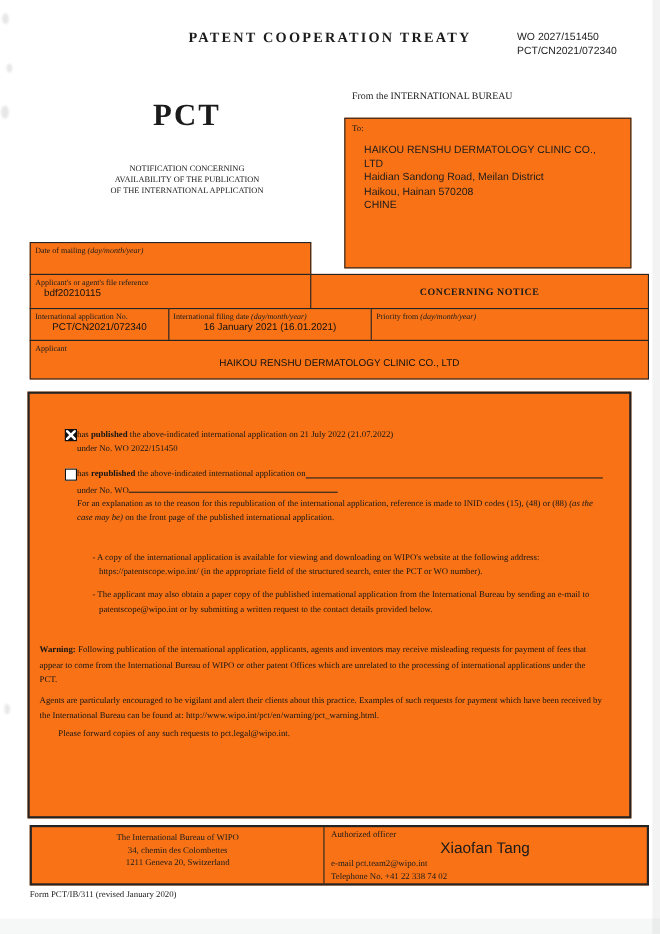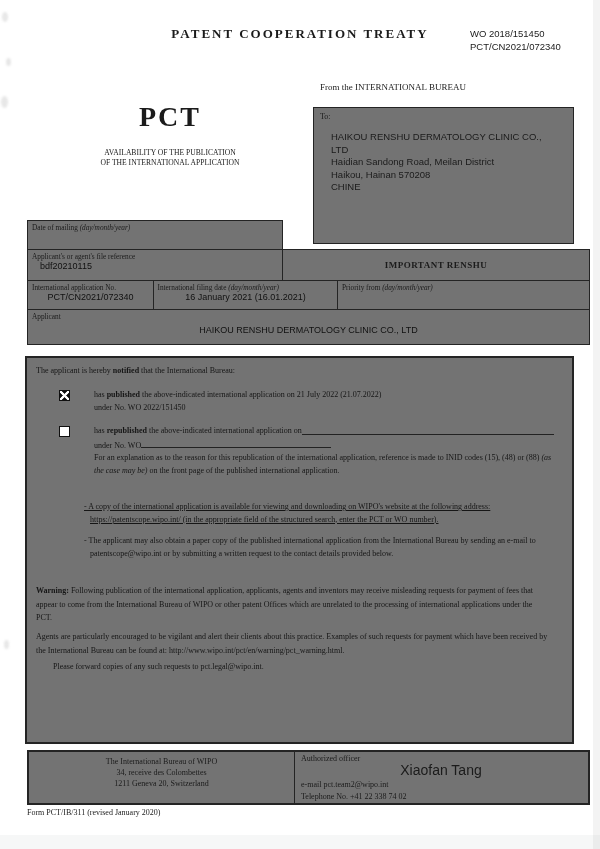--- a/index.html
+++ b/index.html
@@ -3,58 +3,59 @@
 <meta charset="utf-8">
 <style>
   html,body{margin:0;padding:0;background:#e9e9e9;}
   .page{position:relative;width:600px;height:849px;background:#ffffff;margin:0 auto;
         font-family:"Liberation Serif",serif;color:#1b1b1b;overflow:hidden;}
   .abs{position:absolute;}
   .sans{font-family:"Liberation Sans",sans-serif;}
   .b{font-weight:bold;}
   .i{font-style:italic;}
   .ctr{text-align:center;}
-  .cell{position:absolute;border:1.5px solid #242424;box-sizing:border-box;background:#737373;}
+  .cell{position:absolute;border:1.5px solid #242424;box-sizing:border-box;background:#f97316;}
   .lbl{font-size:7.3px;line-height:9px;padding:2px 0 0 4px;color:#1b1b1b;}
   .val{font-family:"Liberation Sans",sans-serif;font-size:9px;line-height:11px;color:#111;}
   .body-txt{font-size:8px;line-height:12.5px;color:#161616;}
   .cb{width:9px;height:9px;border:1.5px solid #101010;background:#fff;flex-shrink:0;margin-top:1px;}
   .cb.checked{background:
      linear-gradient(45deg, transparent 38%, #fff 44%, #fff 56%, transparent 62%),
      linear-gradient(135deg, transparent 38%, #fff 44%, #fff 56%, transparent 62%),
      #101010;}
   .fill{flex:1;border-bottom:1px solid #222;height:9px;}
   .fillw{display:inline-block;border-bottom:1px solid #222;height:9px;vertical-align:baseline;}
-  .flexrow{display:flex;align-items:flex-start;gap:24px;}
+  .flexrow{display:flex;align-items:flex-start;gap:0;}
   .hang{padding-left:6px;text-indent:-6px;}
   .artifact{position:absolute;background:rgba(120,120,120,.18);border-radius:50%;filter:blur(1px);}
   .edge-band{position:absolute;top:0;right:0;width:7px;height:849px;background:rgba(160,160,160,.12);}
   .bottom-band{position:absolute;left:0;bottom:0;width:600px;height:14px;background:rgba(170,175,180,.10);}
 </style>
 </head>
 <body>
 
 <div class="page">
 
   <div class="artifact" style="left:2px;top:12px;width:6px;height:10px;"></div>
   <div class="artifact" style="left:6px;top:58px;width:5px;height:8px;"></div>
   <div class="artifact" style="left:1px;top:96px;width:7px;height:12px;"></div>
   <div class="artifact" style="left:4px;top:640px;width:5px;height:9px;"></div>
   <div class="edge-band"></div>
   <div class="bottom-band"></div>
 
   <div class="abs ctr b" style="left:0;top:26px;width:600px;font-size:13px;letter-spacing:2px;">PATENT COOPERATION TREATY</div>
   <div class="abs sans" style="left:470px;top:27px;font-size:9.5px;line-height:13px;">
-    <div>WO 2018/151450</div>
+    <div>WO 2027/151450</div>
     <div>PCT/CN2021/072340</div>
   </div>
   <div class="abs" style="left:320px;top:82px;font-size:9px;">From the INTERNATIONAL BUREAU</div>
 
-  <div class="abs ctr b" style="left:28px;top:101px;width:284px;font-size:28px;letter-spacing:2px;">PCT</div>
+  <div class="abs ctr b" style="left:28px;top:90px;width:284px;font-size:28px;letter-spacing:2px;">PCT</div>
   <div class="abs ctr" style="left:28px;top:148px;width:284px;font-size:7.6px;line-height:10px;">
+    <div>NOTIFICATION CONCERNING</div>
     <div>AVAILABILITY OF THE PUBLICATION</div>
     <div>OF THE INTERNATIONAL APPLICATION</div>
   </div>
 
   <div class="cell" style="left:313px;top:107px;width:261px;height:137px;">
     <div style="font-size:8px;padding:4px 0 0 6px;">To:</div>
     <div class="sans" style="font-size:9.5px;line-height:12.5px;padding:10px 0 0 17px;">
       <div>HAIKOU RENSHU DERMATOLOGY CLINIC CO.,</div>
       <div>LTD</div>
       <div>Haidian Sandong Road, Meilan District</div>
@@ -67,21 +68,21 @@
     <div class="lbl"><span>Date of mailing </span><span class="i">(day/month/year)</span></div>
     <div class="val" style="padding-left:12px;margin-top:20px;">21 July 2022 (21.07.2022)</div>
   </div>
 
   <div class="cell" style="left:27px;top:249px;width:256px;height:32px;">
     <div class="lbl">Applicant's or agent's file reference</div>
     <div class="val" style="padding-left:12px;">bdf20210115</div>
   </div>
 
   <div class="cell" style="left:282px;top:249px;width:308px;height:32px;display:flex;align-items:center;justify-content:center;">
-    <div class="b" style="font-size:9px;letter-spacing:0.5px;">IMPORTANT RENSHU</div>
+    <div class="b" style="font-size:9px;letter-spacing:0.5px;">CONCERNING NOTICE</div>
   </div>
 
   <div class="cell" style="left:27px;top:280px;width:127px;height:30px;">
     <div class="lbl">International application No.</div>
     <div class="val ctr">PCT/CN2021/072340</div>
   </div>
   <div class="cell" style="left:152.5px;top:280px;width:186px;height:30px;">
     <div class="lbl"><span>International filing date </span><span class="i">(day/month/year)</span></div>
     <div class="val ctr">16 January 2021 (16.01.2021)</div>
   </div>
@@ -90,23 +91,20 @@
     <div class="val"></div>
   </div>
 
   <div class="cell" style="left:27px;top:309px;width:563px;height:36px;">
     <div class="lbl">Applicant</div>
     <div class="val ctr" style="padding-top:4px;">HAIKOU RENSHU DERMATOLOGY CLINIC CO., LTD</div>
   </div>
 
   <div class="cell" style="left:25px;top:356px;width:549px;height:388px;border-width:2px;">
 
-    <div class="abs body-txt" style="left:9px;top:7px;width:520px;">
-      <span>The applicant is hereby </span><span class="b">notified</span><span> that the International Bureau:</span>
-    </div>
 
     <div class="abs flexrow" style="left:32px;top:31px;width:495px;">
       <div class="cb checked"></div>
       <div class="body-txt" style="width:470px;">
         <div><span>has </span><span class="b">published</span><span> the above-indicated international application on 21 July 2022 (21.07.2022)</span></div>
         <div>under No. WO 2022/151450</div>
       </div>
     </div>
 
     <div class="abs flexrow" style="left:32px;top:67px;width:495px;">
@@ -114,37 +112,37 @@
       <div class="body-txt" style="width:478px;">
         <div style="display:flex;">
           <span style="white-space:nowrap;"><span>has </span><span class="b">republished</span><span> the above-indicated international application on</span></span>
           <span class="fill"></span>
         </div>
         <div><span>under No. WO</span><span class="fillw" style="width:190px;"></span></div>
         <div><span>For an explanation as to the reason for this republication of the international application, reference is made to INID codes (15), (48) or (88) </span><span class="i">(as the case may be)</span><span> on the front page of the published international application.</span></div>
       </div>
     </div>
 
-    <div class="abs body-txt hang" style="left:57px;top:143px;width:448px;text-decoration:underline;">- A copy of the international application is available for viewing and downloading on WIPO's website at the following address: https://patentscope.wipo.int/ (in the appropriate field of the structured search, enter the PCT or WO number).</div>
+    <div class="abs body-txt hang" style="left:57px;top:143px;width:448px;">- A copy of the international application is available for viewing and downloading on WIPO's website at the following address: https://patentscope.wipo.int/ (in the appropriate field of the structured search, enter the PCT or WO number).</div>
 
     <div class="abs body-txt hang" style="left:57px;top:177px;width:452px;">- The applicant may also obtain a paper copy of the published international application from the International Bureau by sending an e-mail to patentscope@wipo.int or by submitting a written request to the contact details provided below.</div>
 
     <div class="abs body-txt" style="left:9px;top:226px;width:512px;line-height:13.5px;">
       <span class="b">Warning:</span><span> Following publication of the international application, applicants, agents and inventors may receive misleading requests for payment of fees that appear to come from the International Bureau of WIPO or other patent Offices which are unrelated to the processing of international applications under the PCT.</span>
     </div>
 
     <div class="abs body-txt" style="left:9px;top:272px;width:512px;line-height:13.5px;">Agents are particularly encouraged to be vigilant and alert their clients about this practice. Examples of such requests for payment which have been received by the International Bureau can be found at: http://www.wipo.int/pct/en/warning/pct_warning.html.</div>
 
     <div class="abs body-txt" style="left:9px;top:303px;width:512px;margin-left:17px;">Please forward copies of any such requests to pct.legal@wipo.int.</div>
   </div>
 
   <div class="cell" style="left:27px;top:750px;width:563px;height:55px;border-width:2px;">
     <div class="abs ctr" style="left:0;top:4px;width:265px;font-size:8px;line-height:11px;">
       <div>The International Bureau of WIPO</div>
-      <div>34, receive des Colombettes</div>
+      <div>34, chemin des Colombettes</div>
       <div>1211 Geneva 20, Switzerland</div>
     </div>
     <div class="abs" style="left:265px;top:0;width:0;height:51px;border-left:1.5px solid #242424;"></div>
     <div class="abs" style="left:272px;top:2px;font-size:8px;">Authorized officer</div>
     <div class="abs sans ctr" style="left:272px;top:10px;width:280px;font-size:14px;">Xiaofan Tang</div>
     <div class="abs" style="left:272px;top:27px;font-size:8px;line-height:12px;">
       <div>e-mail pct.team2@wipo.int</div>
       <div>Telephone No. +41 22 338 74 02</div>
     </div>
   </div>

